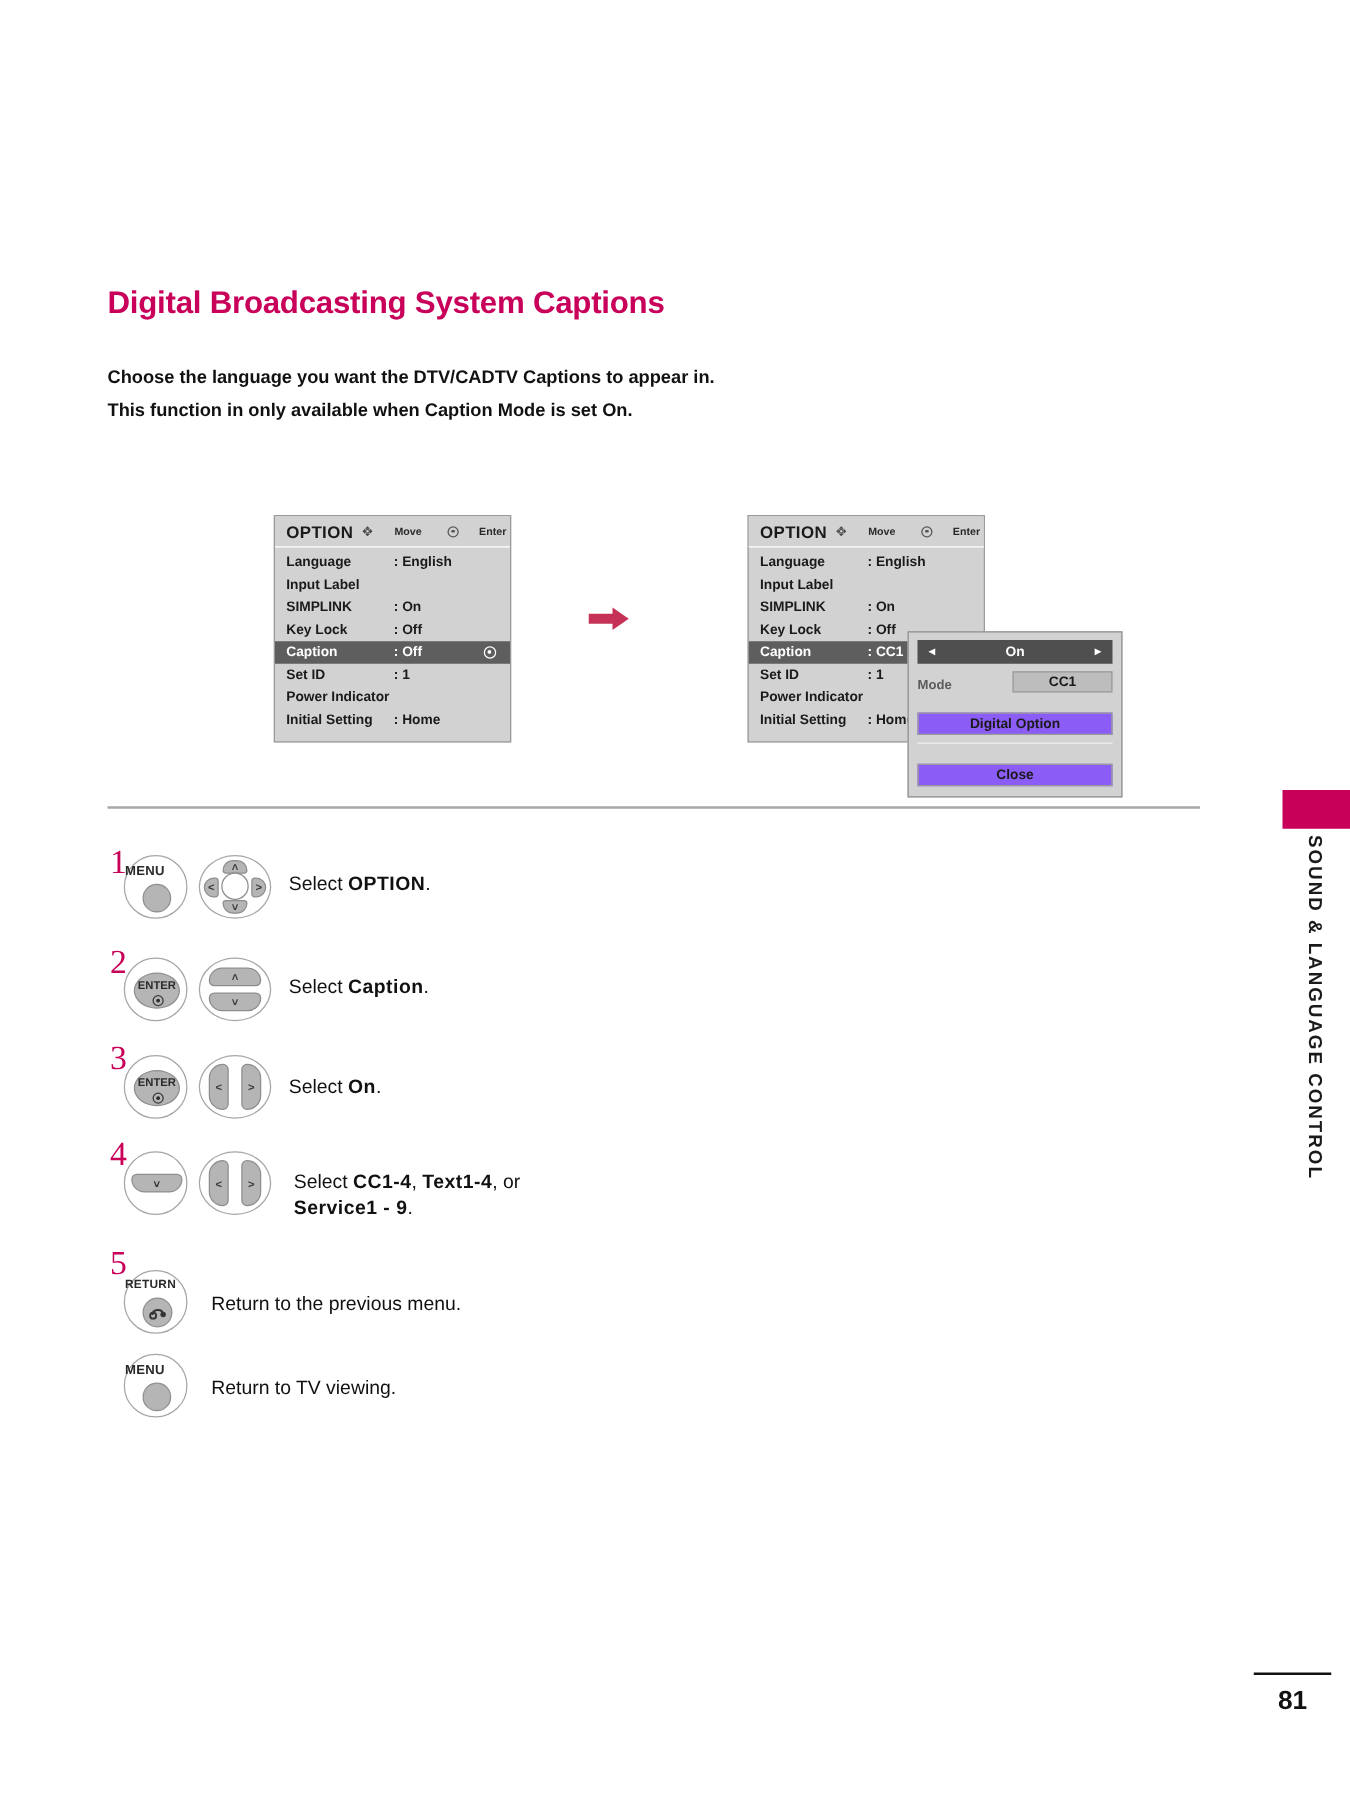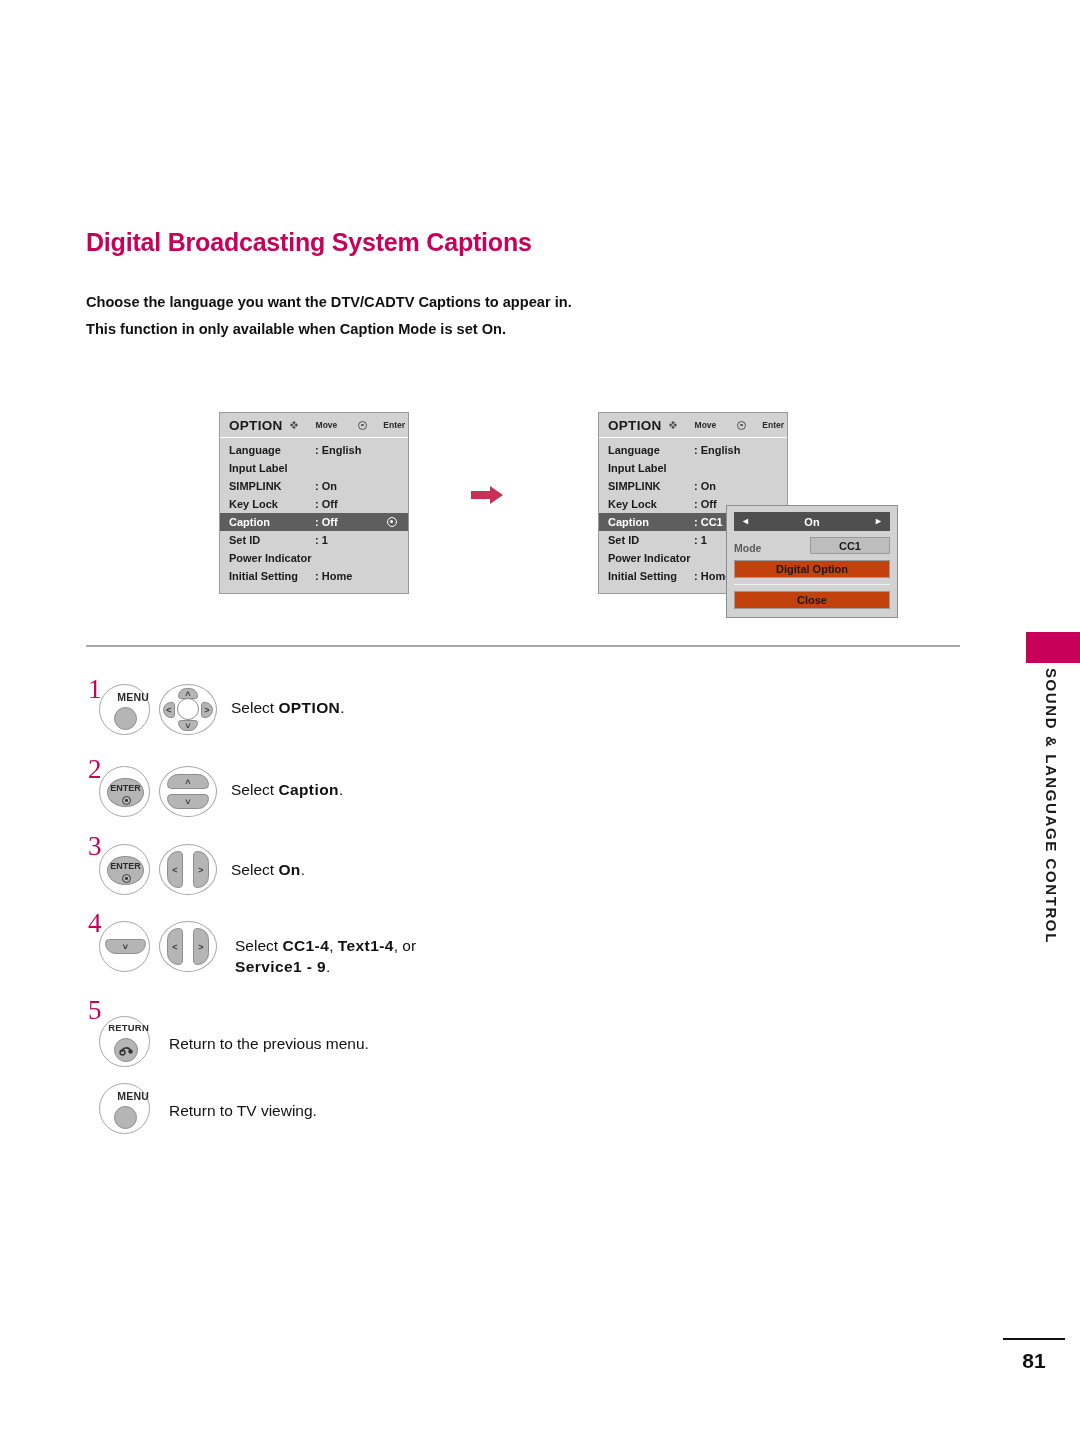--- a/index.html
+++ b/index.html
@@ -190,22 +190,22 @@
     box-sizing: border-box;
     display: flex;
     align-items: center;
     justify-content: center;
     font-size: 11px;
     font-weight: bold;
     color: #1a1a1a;
   }
   .pp-btn {
     height: 18px;
-    margin-top: 6px;
-    background: #c2410c;
+    margin-top: 16px;
+    background: #8b5cf6;
     border: 1px solid #9a9a9a;
     box-sizing: border-box;
     display: flex;
     align-items: center;
     justify-content: center;
     font-size: 11px;
     font-weight: bold;
     color: #1a1a1a;
   }
   .pp-sep {
@@ -267,21 +267,21 @@
   .key {
     position: absolute;
     border-radius: 50%;
     border: 1.6px solid #a6a6a6;
     box-sizing: border-box;
     background: #ffffff;
   }
   .key .caplabel {
     position: absolute;
     left: 0; right: 0;
-    text-align: right;
+    text-align: left;
     font-size: 10.5px;
     font-weight: bold;
     color: #2a2a2a;
     letter-spacing: 0.2px;
   }
   .key .pad {
     position: absolute;
     border-radius: 50%;
     background: #b5b5b5;
     border: 1.4px solid #8f8f8f;

